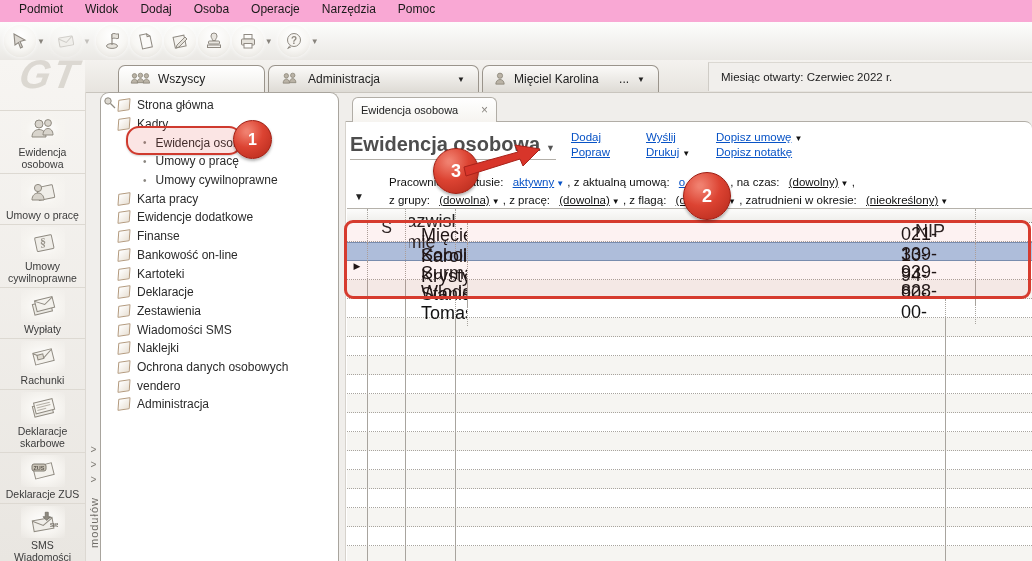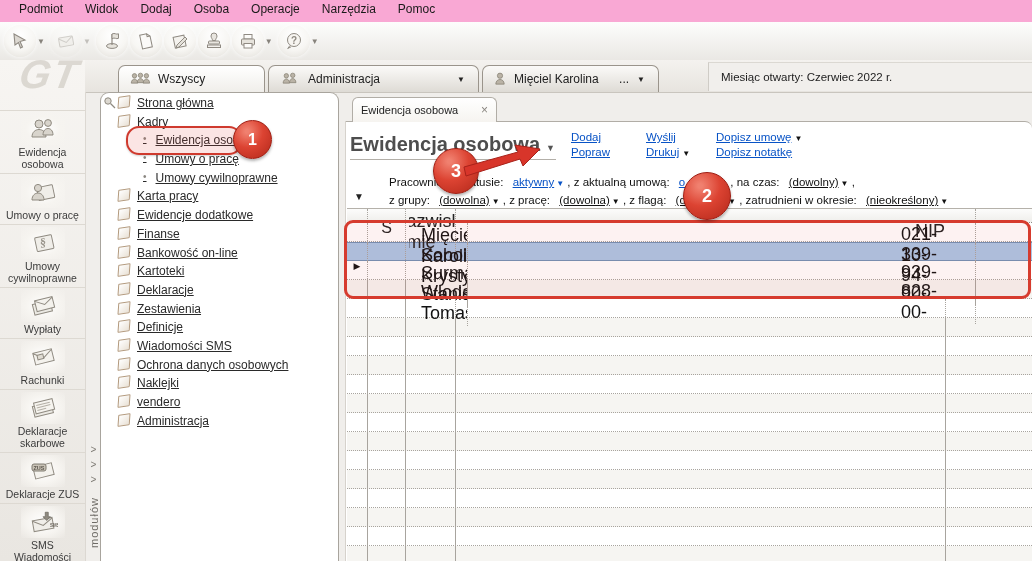--- a/index.html
+++ b/index.html
@@ -46,21 +46,21 @@
   .modstrip{position:absolute;left:85px;top:92px;width:15px;bottom:0;border-left:1px solid #dcd8d2;
             display:flex;flex-direction:column;align-items:center;}
   .modstrip .chev{margin-top:0;font-size:10px;color:#7d7a74;line-height:15px;}
   .modstrip .chev:first-child{margin-top:350px;}
   .modtext{margin-top:10px;writing-mode:vertical-rl;transform:rotate(180deg);
            font-size:11px;color:#6e6b66;letter-spacing:1px;}
   
   .tree{position:absolute;left:100px;top:92px;width:239px;bottom:0;background:#fff;box-sizing:border-box;
         border:1px solid #a8a49d;border-bottom:none;border-radius:9px 9px 0 0;padding-top:3px;overflow:hidden;}
   .pin{position:absolute;left:2px;top:3px;}
-  .trow-item{height:18.7px;display:flex;gap:7px;padding-left:17px;font-size:12px;color:#2a2a2a;cursor:pointer;text-decoration:underline;}
+  .trow-item{height:18.7px;display:flex;align-items:center;gap:7px;padding-left:17px;font-size:12px;color:#2a2a2a;cursor:pointer;}
   .trow-item.child{padding-left:42px;gap:9px;}
   .t-ic{width:10px;height:10px;flex:0 0 auto;border:1px solid #b39a7e;border-radius:1px;
         background:linear-gradient(135deg,#ffffff,#e9e1d5);transform:skewX(-12deg) rotate(-8deg);}
   .t-bullet{color:#8a8680;font-size:10px;}
   
   .main{position:absolute;left:345px;top:92px;right:0;bottom:0;}
   .doc-tab{position:absolute;left:7px;top:5px;width:145px;height:25px;z-index:2;box-sizing:border-box;
            background:linear-gradient(#ffffff,#f6f4f0);border:1px solid #b1ada6;border-bottom:none;
            border-radius:6px 6px 0 0;display:flex;align-items:center;padding:0 8px;font-size:11px;color:#222;}
   .doc-tab .close{margin-left:auto;color:#8a8680;font-size:12px;cursor:pointer;}
@@ -418,33 +418,29 @@
   <div class="trow-item">
       <span class="t-ic"></span>
       <span>Deklaracje</span>
     </div>
   <div class="trow-item">
       <span class="t-ic"></span>
       <span>Zestawienia</span>
     </div>
   <div class="trow-item">
       <span class="t-ic"></span>
-      <span>Definicje</span>
-    </div>
-  <div class="trow-item">
-      <span class="t-ic"></span>
       <span>Wiadomości SMS</span>
     </div>
   <div class="trow-item">
       <span class="t-ic"></span>
+      <span>Naklejki</span>
+    </div>
+  <div class="trow-item">
+      <span class="t-ic"></span>
       <span>Ochrona danych osobowych</span>
-    </div>
-  <div class="trow-item">
-      <span class="t-ic"></span>
-      <span>Naklejki</span>
     </div>
   <div class="trow-item">
       <span class="t-ic"></span>
       <span>vendero</span>
     </div>
   <div class="trow-item">
       <span class="t-ic"></span>
       <span>Administracja</span>
     </div>
 </div>

